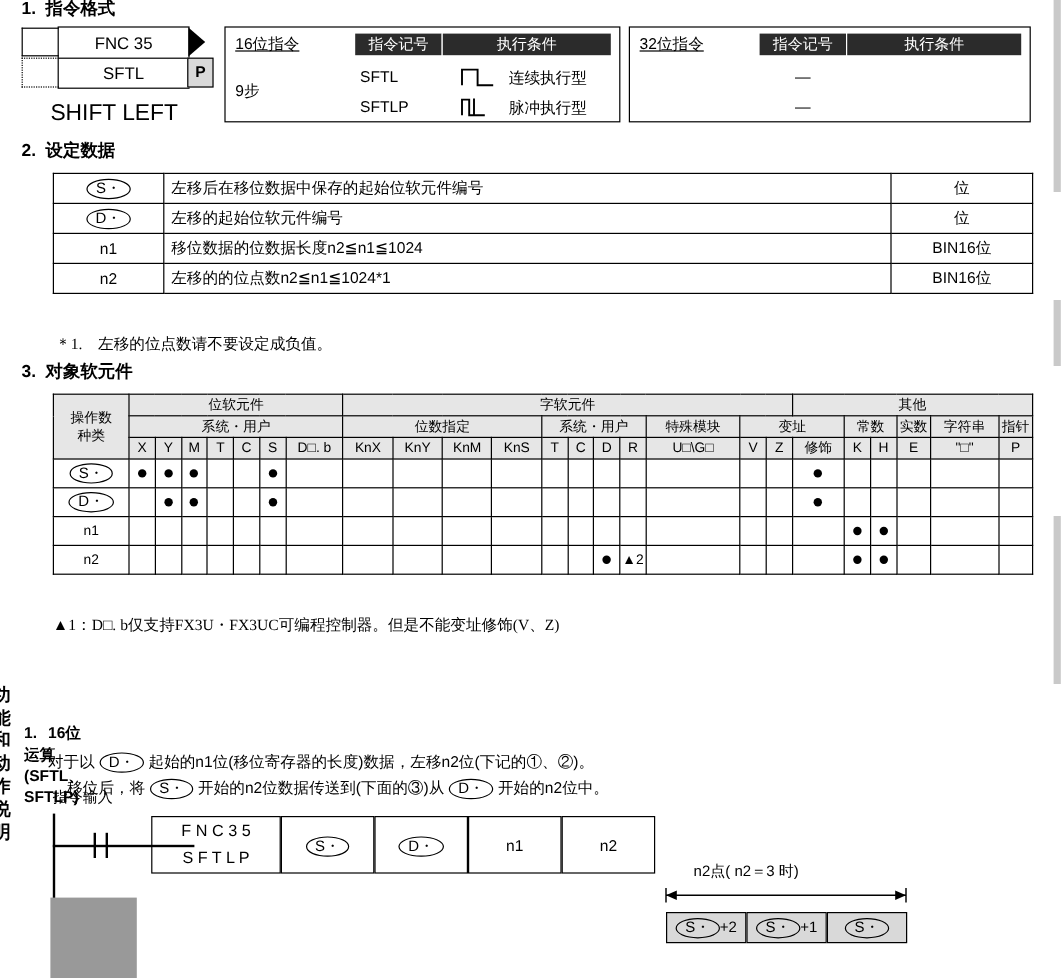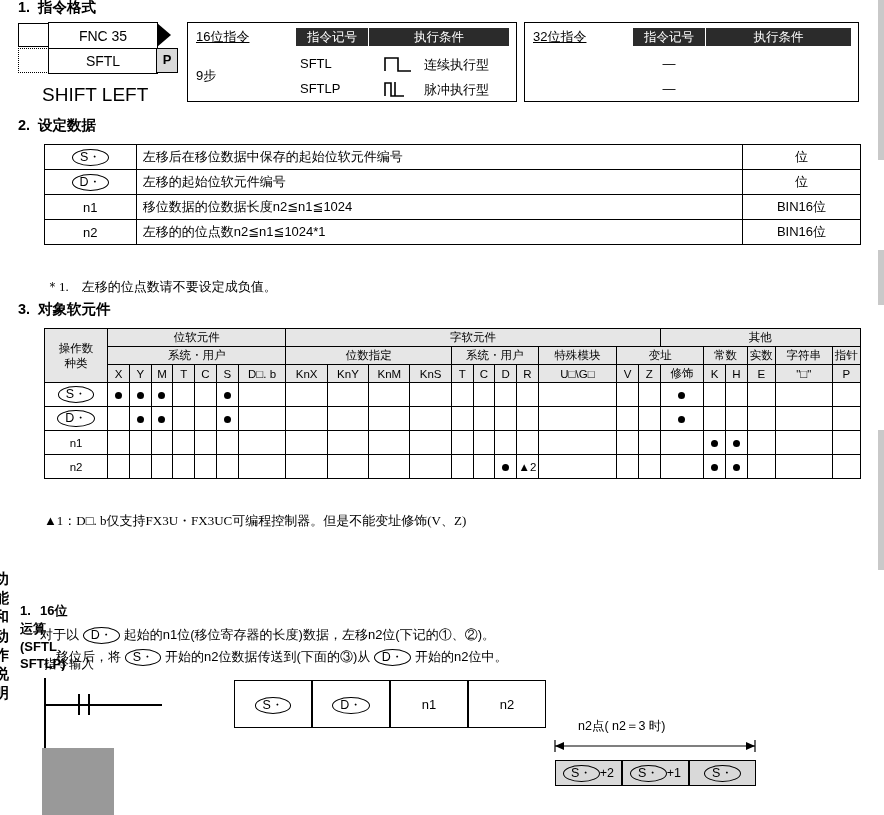--- a/index.html
+++ b/index.html
@@ -363,20 +363,24 @@
   <div style="position:absolute;left:40px;top:660px;width:560px;height:100px;">
     <div class="in-label" style="left:4px;top:-4px;">指令输入</div>
 
     <div class="rail" style="left:4px;top:18px;width:2px;height:82px;"></div>
 
     <div class="rail" style="left:4px;top:44px;width:118px;height:1.5px;"></div>
 
     <div class="rail" style="left:38px;top:34px;width:1.5px;height:21px;"></div>
     <div class="rail" style="left:48px;top:34px;width:1.5px;height:21px;"></div>
 
+    <div class="lbox" style="left:86px;top:20px;width:108px;">
+      <div style="text-align:center;font-size:13.5px;line-height:22px;padding-top:1px;">F N C  3 5</div>
+      <div style="text-align:center;font-size:13.5px;line-height:22px;">S F T L P</div>
+    </div>
     <div class="lbox" style="left:194px;top:20px;width:78px;">
       <div style="text-align:center;line-height:48px;"><span class="oval">S・</span></div>
     </div>
     <div class="lbox" style="left:272px;top:20px;width:78px;">
       <div style="text-align:center;line-height:48px;"><span class="oval">D・</span></div>
     </div>
     <div class="lbox" style="left:350px;top:20px;width:78px;">
       <div style="text-align:center;line-height:48px;font-size:13px;">n1</div>
     </div>
     <div class="lbox" style="left:428px;top:20px;width:78px;">

